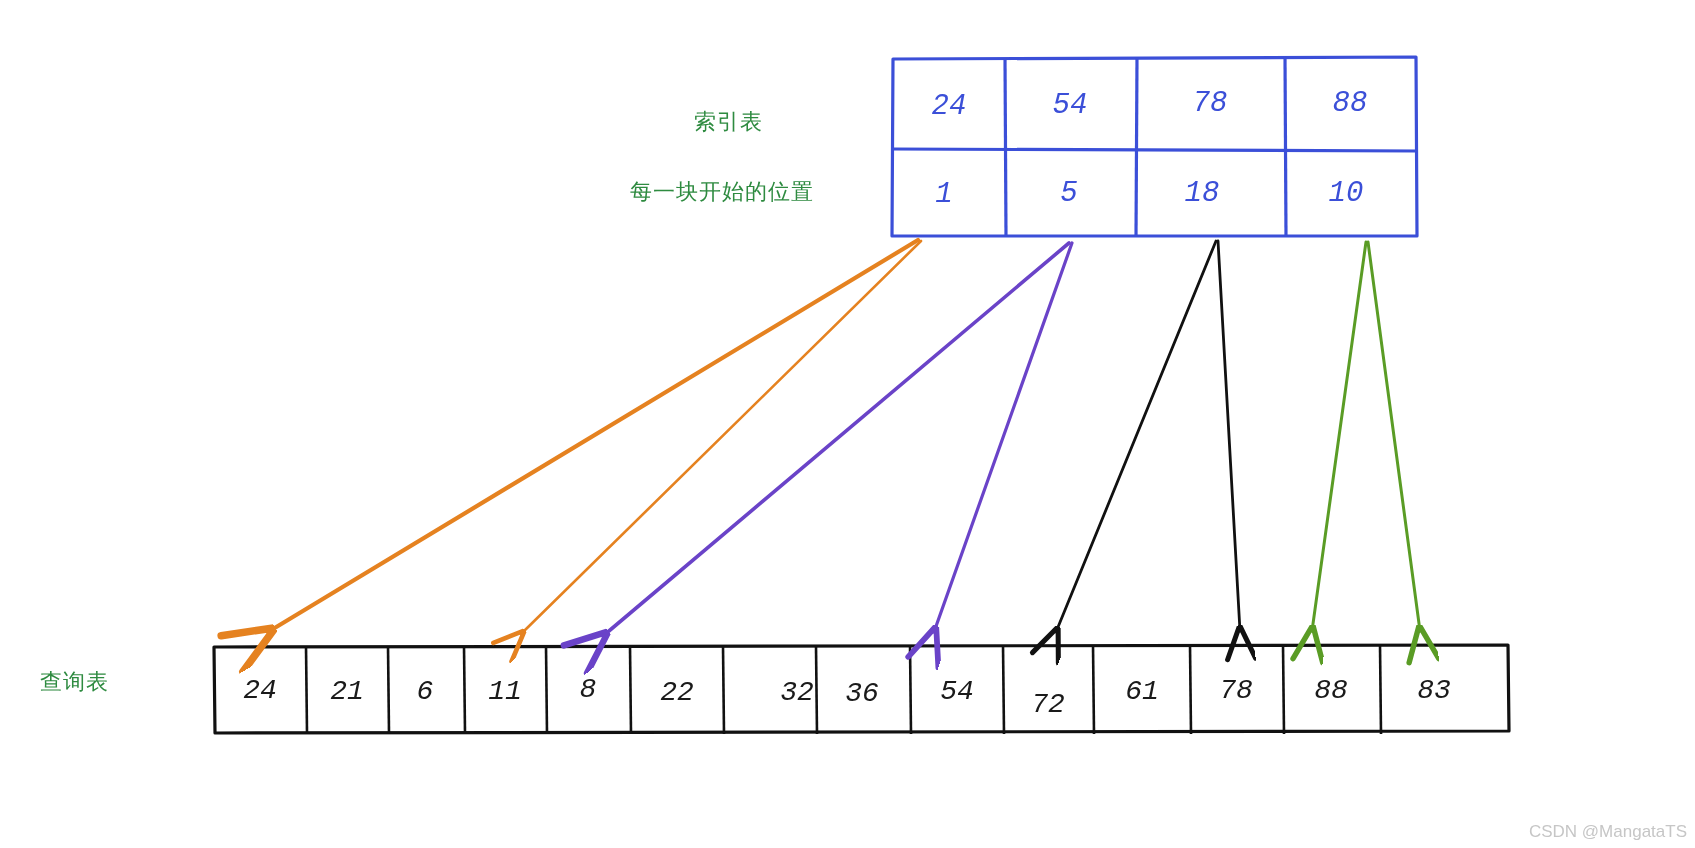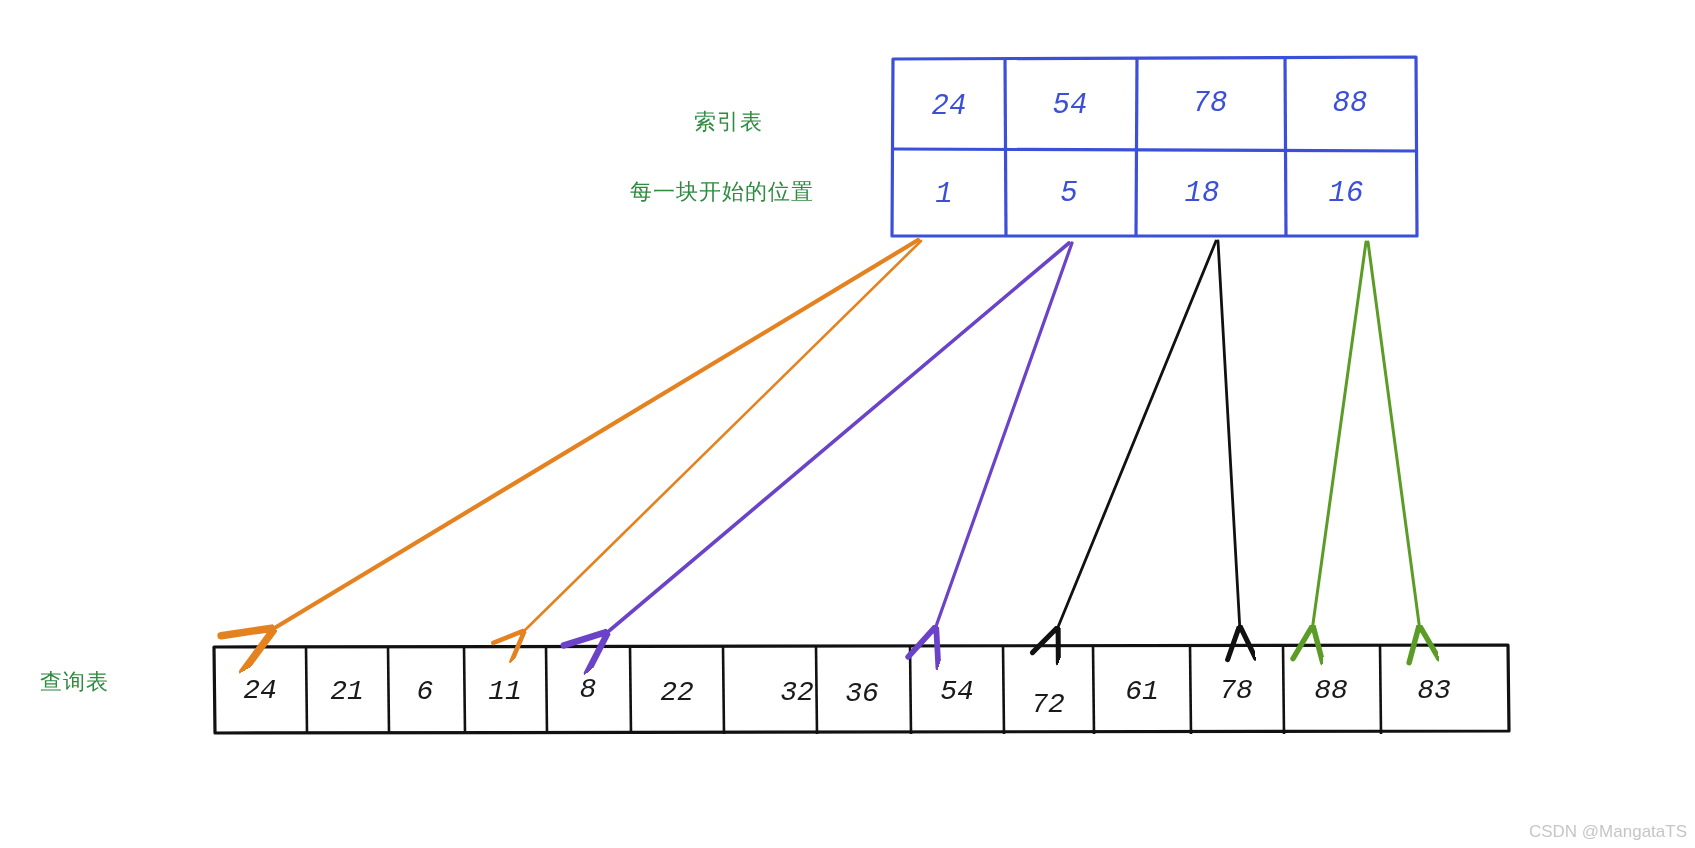--- a/index.html
+++ b/index.html
@@ -136,21 +136,21 @@
 <div class="label-green" id="label-query-table">查询表</div>
 
 <div class="cell-text idx-cell" style="left:949px;  top:106px;">24</div>
 <div class="cell-text idx-cell" style="left:1070px; top:105px;">54</div>
 <div class="cell-text idx-cell" style="left:1210px; top:103px;">78</div>
 <div class="cell-text idx-cell" style="left:1350px; top:103px;">88</div>
 
 <div class="cell-text idx-cell" style="left:944px;  top:194px;">1</div>
 <div class="cell-text idx-cell" style="left:1069px; top:193px;">5</div>
 <div class="cell-text idx-cell" style="left:1202px; top:193px;">18</div>
-<div class="cell-text idx-cell" style="left:1346px; top:193px;">16</div>
+<div class="cell-text idx-cell" style="left:1346px; top:193px;">10</div>
 
 <div class="cell-text q-cell" style="left:260px;  top:690px;">24</div>
 <div class="cell-text q-cell" style="left:347px;  top:691px;text-align:right;">21</div>
 <div class="cell-text q-cell" style="left:425px;  top:691px;">6</div>
 <div class="cell-text q-cell" style="left:505px;  top:691px;">11</div>
 <div class="cell-text q-cell" style="left:588px;  top:689px;">8</div>
 <div class="cell-text q-cell" style="left:677px;  top:692px;">22</div>
 <div class="cell-text q-cell" style="left:770px;  top:692px;margin-left:27px;">32</div>
 <div class="cell-text q-cell" style="left:862px;  top:693px;">36</div>
 <div class="cell-text q-cell" style="left:957px;  top:691px;">54</div>

